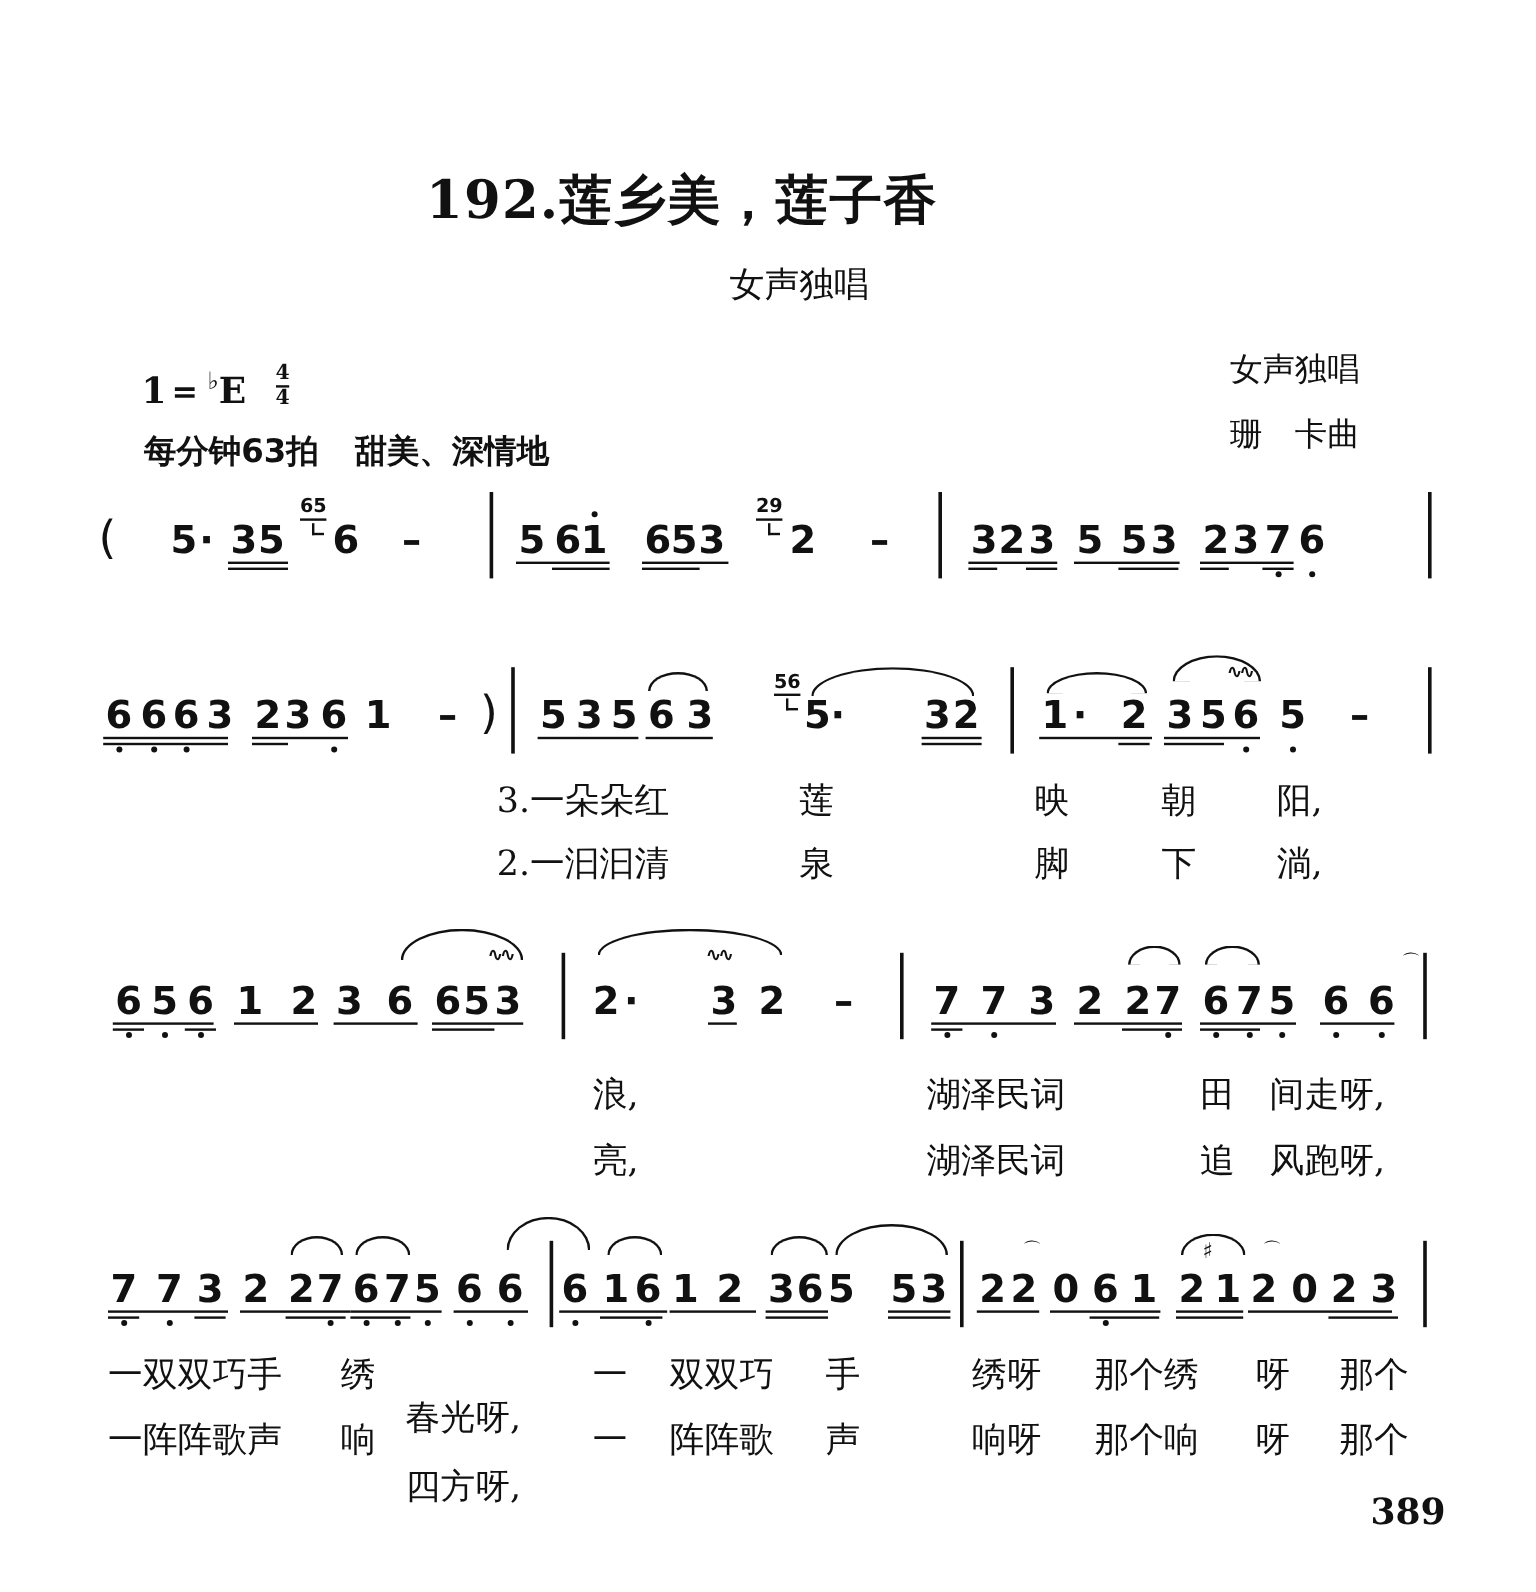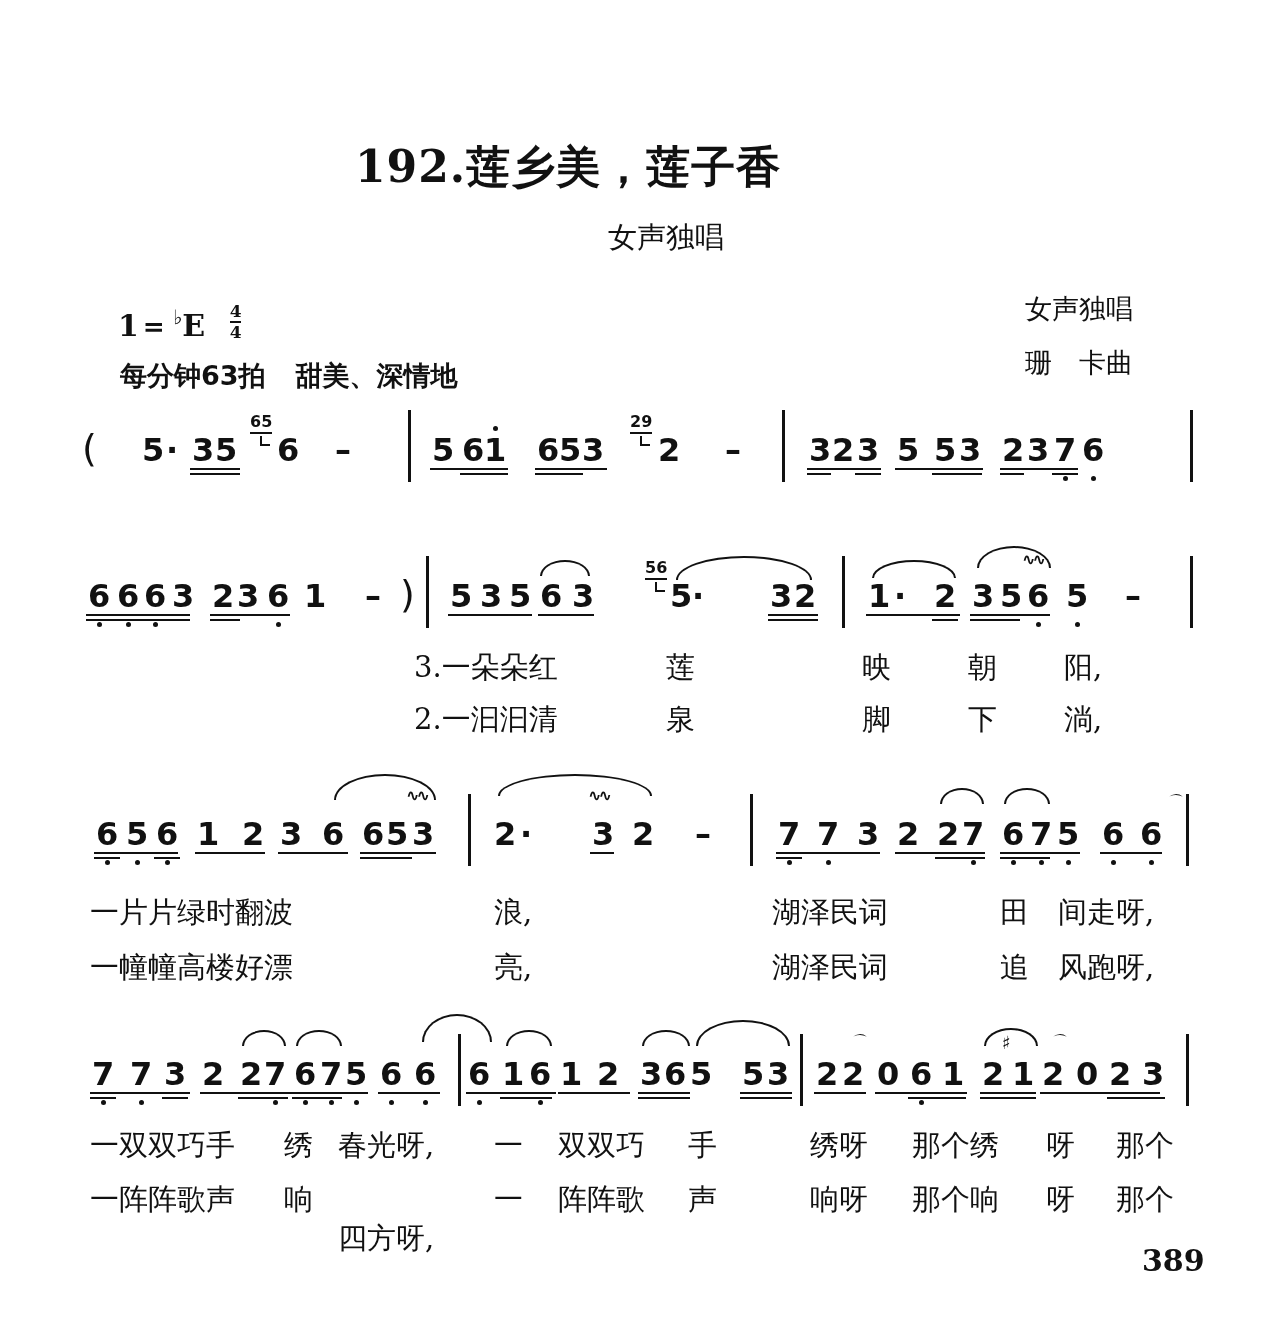--- a/index.html
+++ b/index.html
@@ -301,37 +301,35 @@
       <span style="left: 1064px;">阳,</span>
     </div>
     <div class="lyric-line" style="top: 700px; left: 0px; width: 1280px;">
       <span style="left: 414px;">2.一汩汩清</span>
       <span style="left: 666px;">泉</span>
       <span style="left: 862px;">脚</span>
       <span style="left: 968px;">下</span>
       <span style="left: 1064px;">淌,</span>
     </div>
     <div class="lyric-line" style="top: 893px; left: 0px; width: 1280px;">
-      <span style="left: 90px;">一片片绿时翻波</span>
       <span style="left: 494px;">浪,</span>
       <span style="left: 772px;">湖泽民词</span>
       <span style="left: 1000px;">田</span>
       <span style="left: 1058px;">间走呀,</span>
     </div>
     <div class="lyric-line" style="top: 948px; left: 0px; width: 1280px;">
-      <span style="left: 90px;">一幢幢高楼好漂</span>
       <span style="left: 494px;">亮,</span>
       <span style="left: 772px;">湖泽民词</span>
       <span style="left: 1000px;">追</span>
       <span style="left: 1058px;">风跑呀,</span>
     </div>
     <div class="lyric-line" style="top: 1126px; left: 0px; width: 1280px;">
       <span style="left: 90px;">一双双巧手</span>
       <span style="left: 284px;">绣</span>
-      <span style="left: 338px;">春光呀,</span>
+      <span style="left: 338px; margin-top: 36px;">春光呀,</span>
       <span style="left: 494px;">一</span>
       <span style="left: 558px;">双双巧</span>
       <span style="left: 688px;">手</span>
       <span style="left: 810px;">绣呀</span>
       <span style="left: 912px;">那个绣</span>
       <span style="left: 1046px;">呀</span>
       <span style="left: 1116px;">那个</span>
     </div>
     <div class="lyric-line" style="top: 1180px; left: 0px; width: 1280px;">
       <span style="left: 90px;">一阵阵歌声</span>

